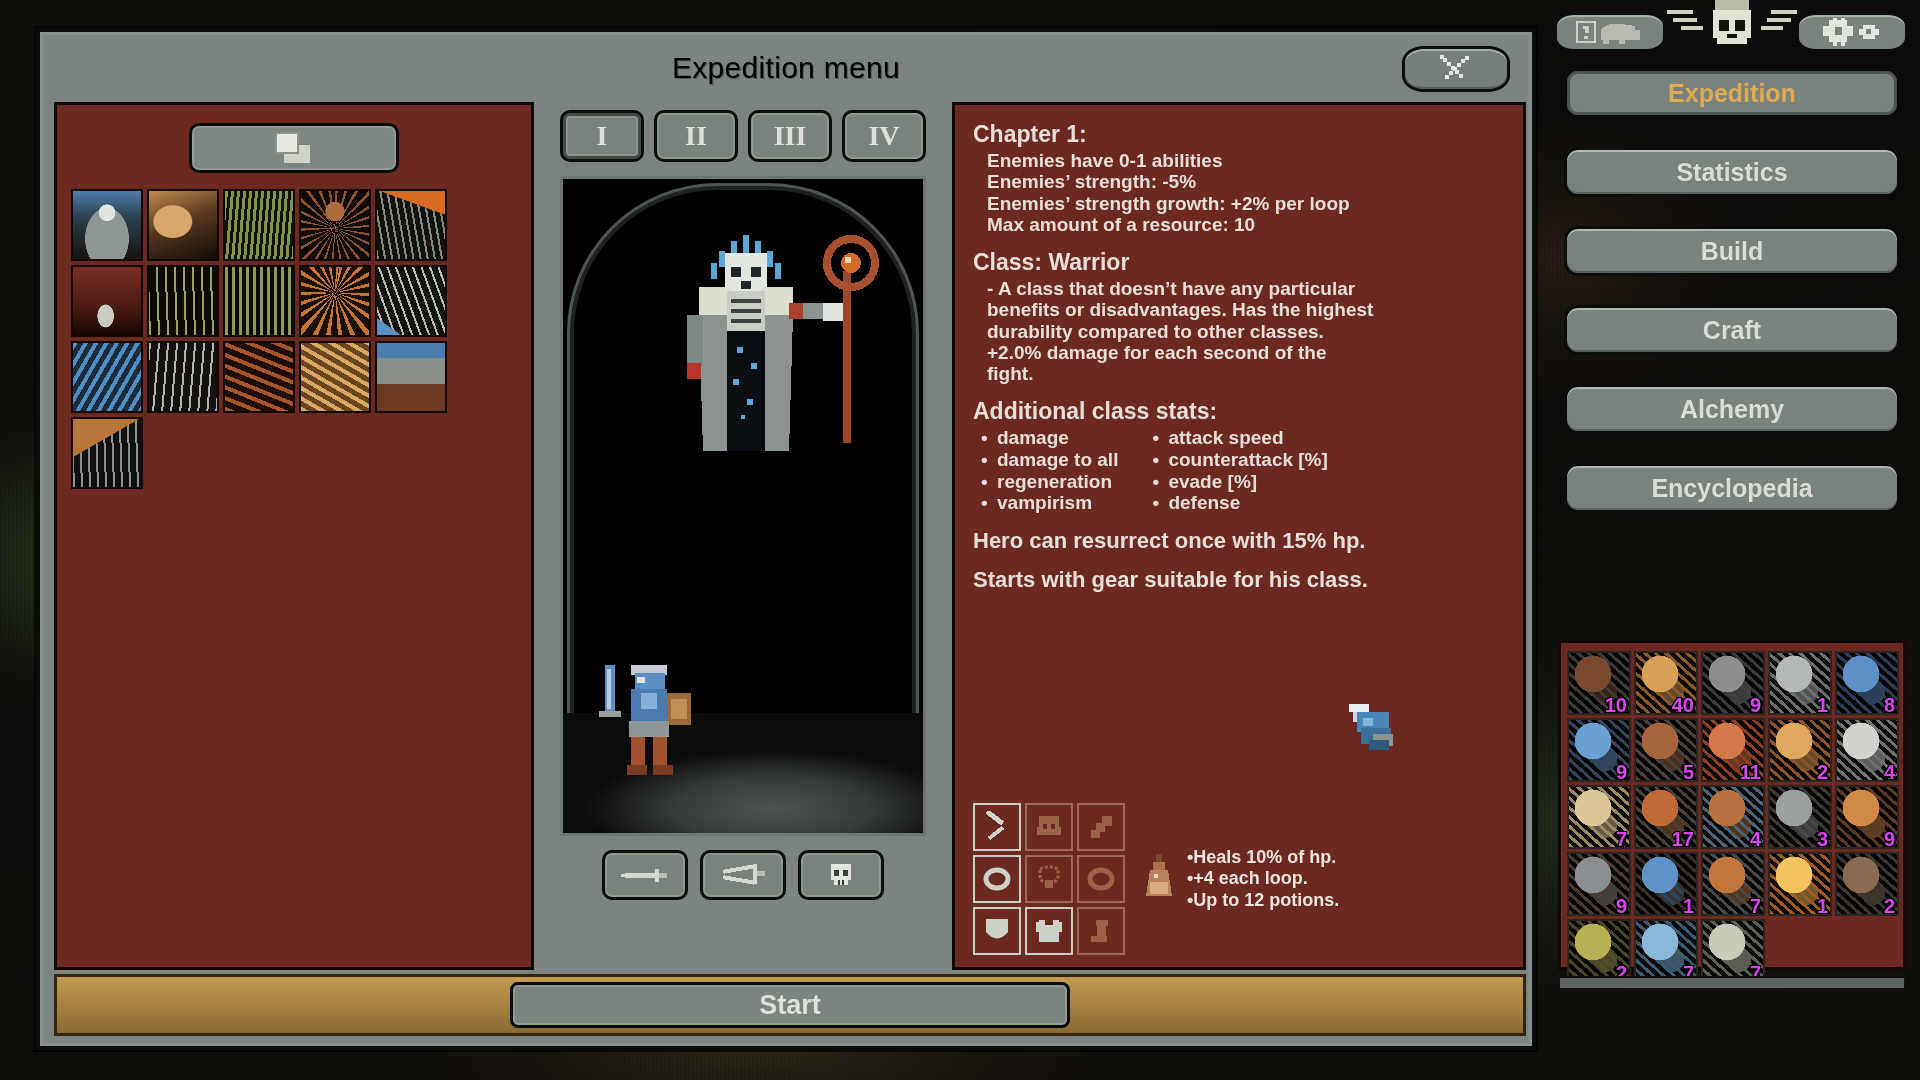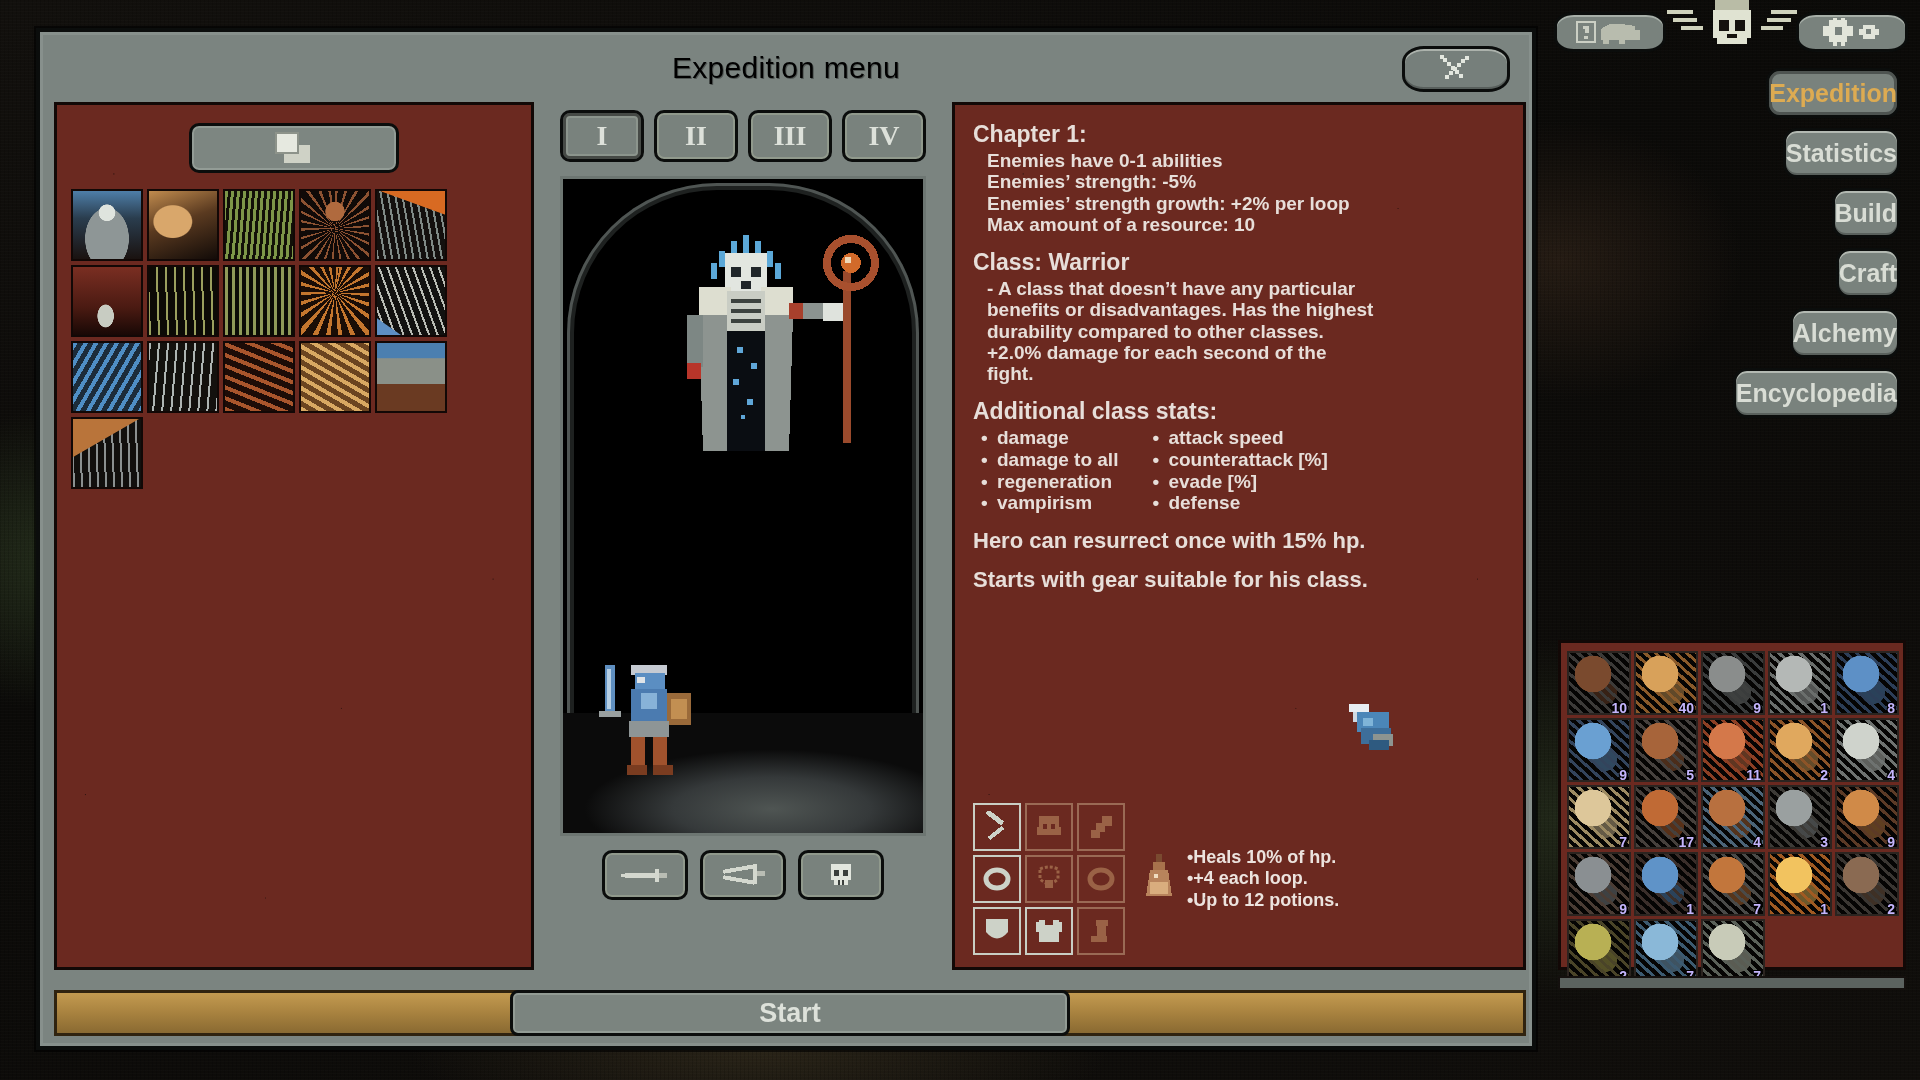--- a/index.html
+++ b/index.html
@@ -154,21 +154,21 @@
     border: 2px solid #9a6a55; background: #6b2920;
     display:flex; align-items:center; justify-content:center; cursor:pointer;
   }
   .gear-slot.filled { border-color: #c9cec4; }
   #potion-wrap { display:flex; align-items:center; gap: 10px; }
   #potion-text { font-size: 18px; font-weight: bold; line-height: 1.2; color:#ece3de; }
 
   
   #start-bar {
     position:absolute; left: 14px; bottom: 10px;
-    width: 1472px; height: 46px;
+    width: 1472px; height: 62px;
     background: linear-gradient(180deg,#c39a50 0%, #a8823f 50%, #8a6a32 100%);
     border: 3px solid #30230f;
     display:flex; align-items:center; justify-content:center;
   }
   #start-btn {
     width: 560px; height: 46px;
     background:#7b847f; border: 3px solid #0b0d0c; border-radius: 8px;
     box-shadow: inset 0 0 0 2px rgba(200,208,198,.3);
     display:flex; align-items:center; justify-content:center;
     font-size: 27px; font-weight: bold; color:#dde1da; cursor:pointer;
@@ -177,21 +177,21 @@
   
   #sidebar { position:absolute; right: 0; top: 0; width: 376px; height: 1080px; }
   #emblem { position:absolute; left: 50%; transform: translateX(-50%); top: -4px; width: 150px; height: 62px; }
   #help-btn, #settings-btn {
     position:absolute; top: 12px; width: 112px; height: 40px;
     background:#79827d; border:3px solid #0b0d0c; border-radius: 20px/14px;
     box-shadow: inset 0 2px 0 rgba(225,230,222,.45);
     display:flex; align-items:center; justify-content:center; gap:6px; cursor:pointer;
   }
   #help-btn { left: 10px; } #settings-btn { right: 12px; }
-  #nav { position:absolute; left: 20px; top: 68px; width: 336px; display:flex; flex-direction:column; gap: 10px; align-items: flex-end; }
+  #nav { position:absolute; left: 20px; top: 68px; width: 336px; display:flex; flex-direction:column; gap: 29px; }
   .nav-btn {
     height: 50px; background:#79827d;
     border: 3px solid #0b0d0c; border-radius: 14px;
     box-shadow: inset 0 2px 0 rgba(228,232,222,.55), inset 0 -2px 0 rgba(0,0,0,.25);
     display:flex; align-items:center; justify-content:center;
     font-size: 25px; font-weight: bold; color:#d9ddd5; cursor:pointer;
   }
   .nav-btn.active { color:#ddab52; box-shadow: inset 0 0 0 3px rgba(0,0,0,.35); }
 
   
@@ -200,21 +200,21 @@
     width: 348px; height: 330px;
     background:#6b2920; border: 3px solid #120806; padding: 8px 6px;
   }
   #inv-grid { display:grid; grid-template-columns: repeat(5, 64px); gap: 3px; }
   .inv-slot {
     width: 64px; height: 64px; position:relative;
     background:#0b0908; border: 2px solid #2b2420; cursor:pointer; overflow:hidden;
   }
   .inv-count {
     position:absolute; right: 2px; bottom: -2px;
-    font-size: 14px; font-weight: bold; color:#c4b5fd;
+    font-size: 20px; font-weight: bold; color:#d946ef;
     text-shadow: 2px 2px 0 #000, -1px -1px 0 #000, 1px -1px 0 #000, -1px 1px 0 #000;
     line-height: 1;
   }
   #inv-scroll {
     position:absolute; left: 14px; top: 976px; width: 348px; height: 14px;
     background:#5c6360; border:2px solid #14100e;
   }
 
   
   #cursor { position:absolute; left: 1345px; top: 700px; width: 58px; height: 56px; pointer-events:none; }

